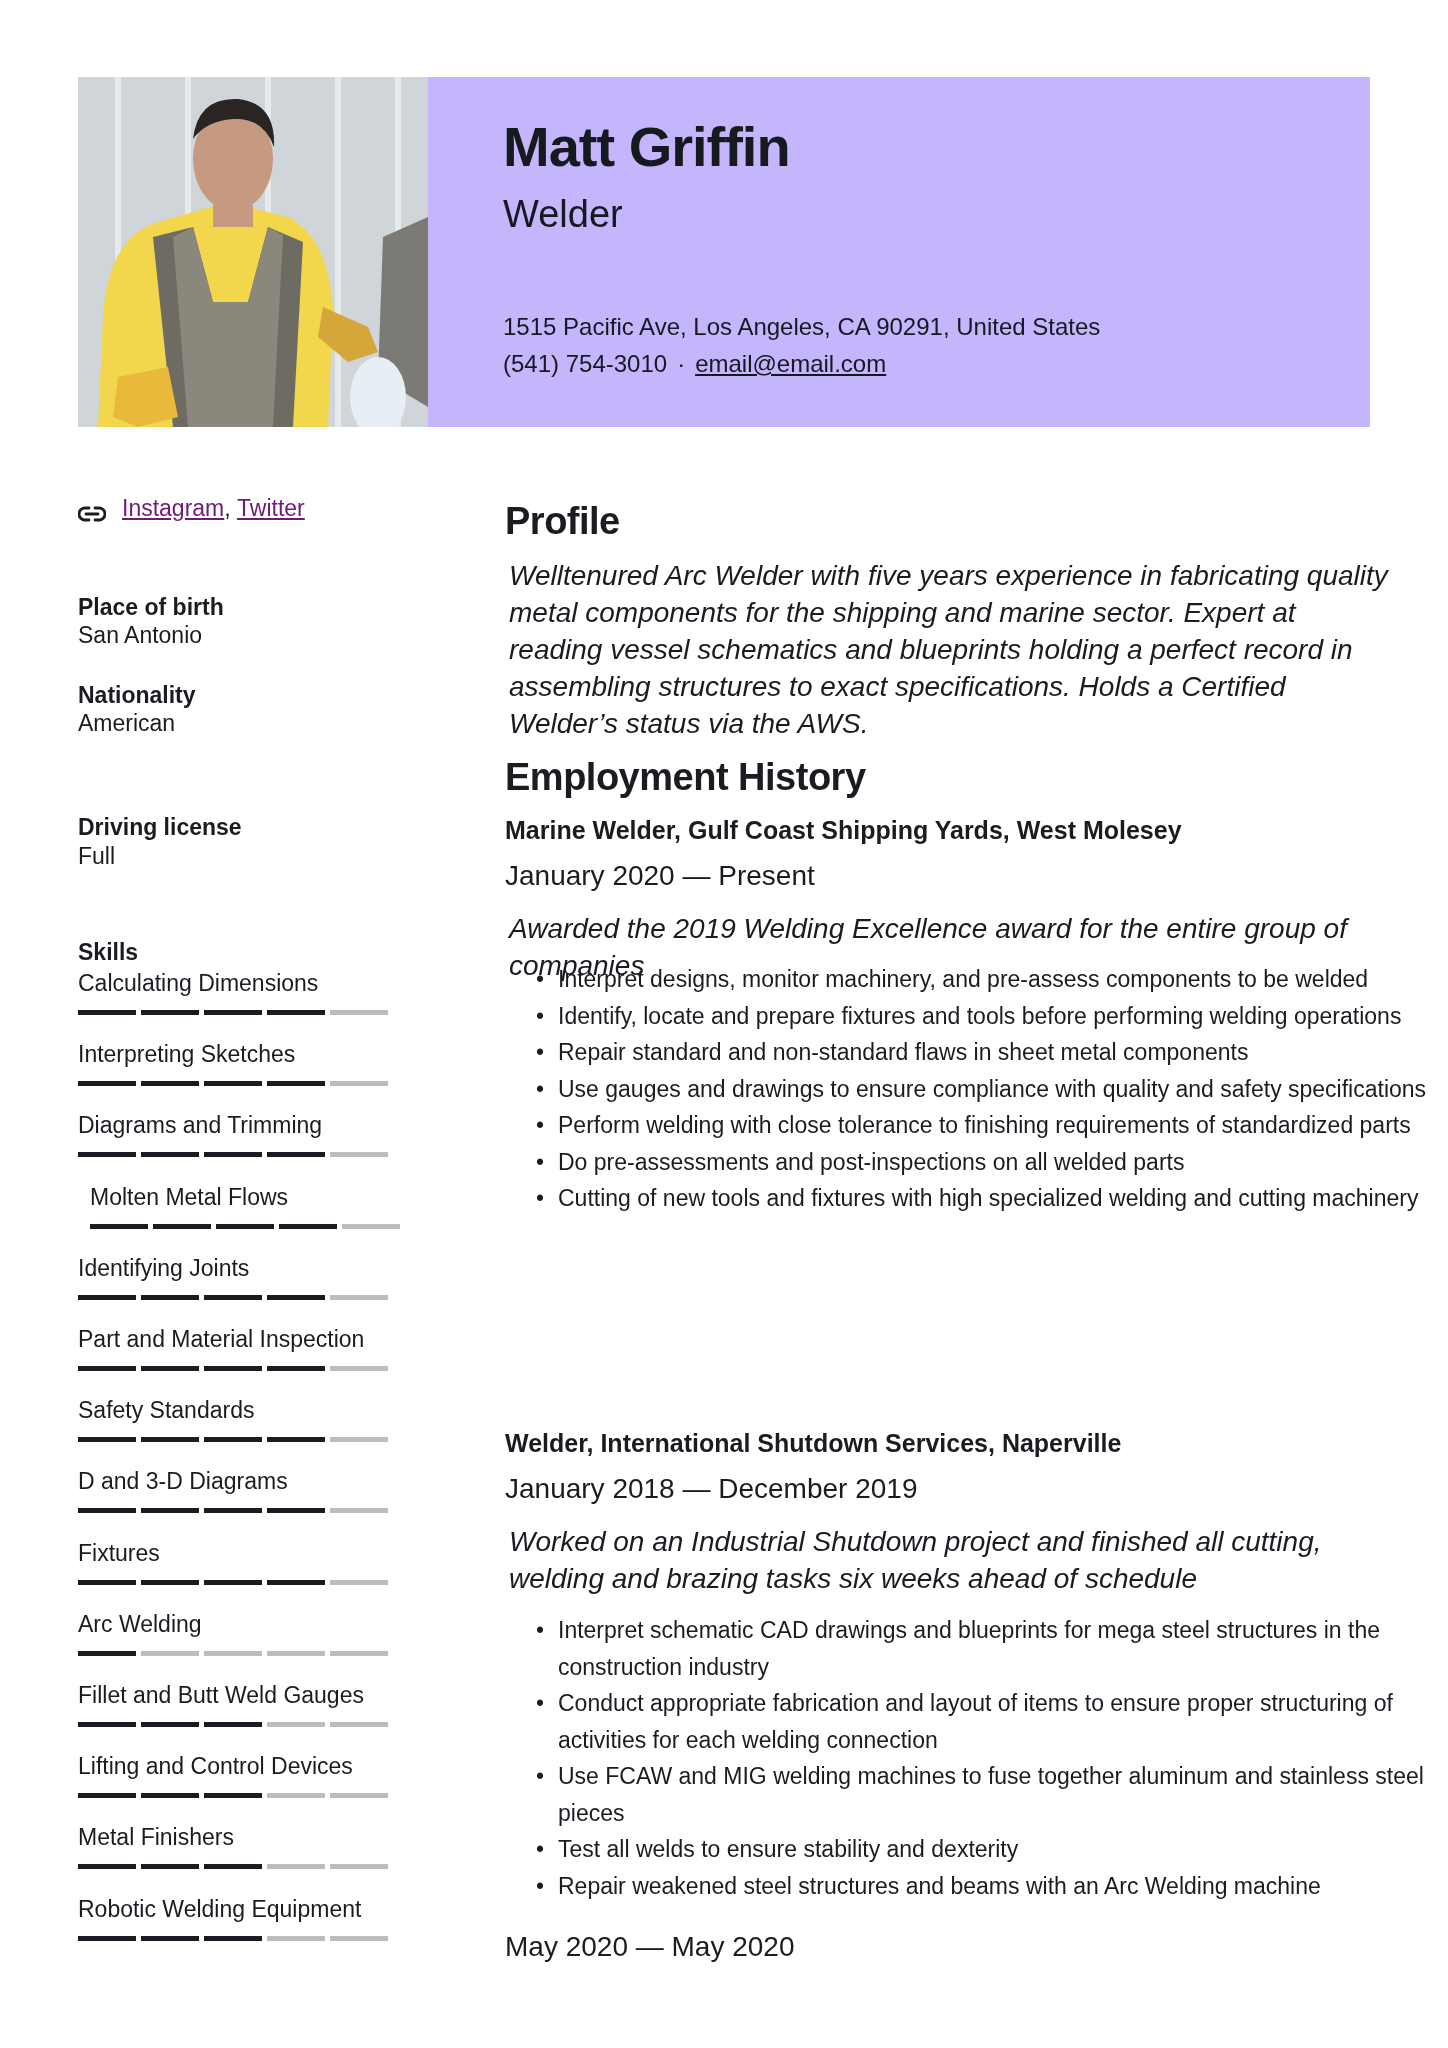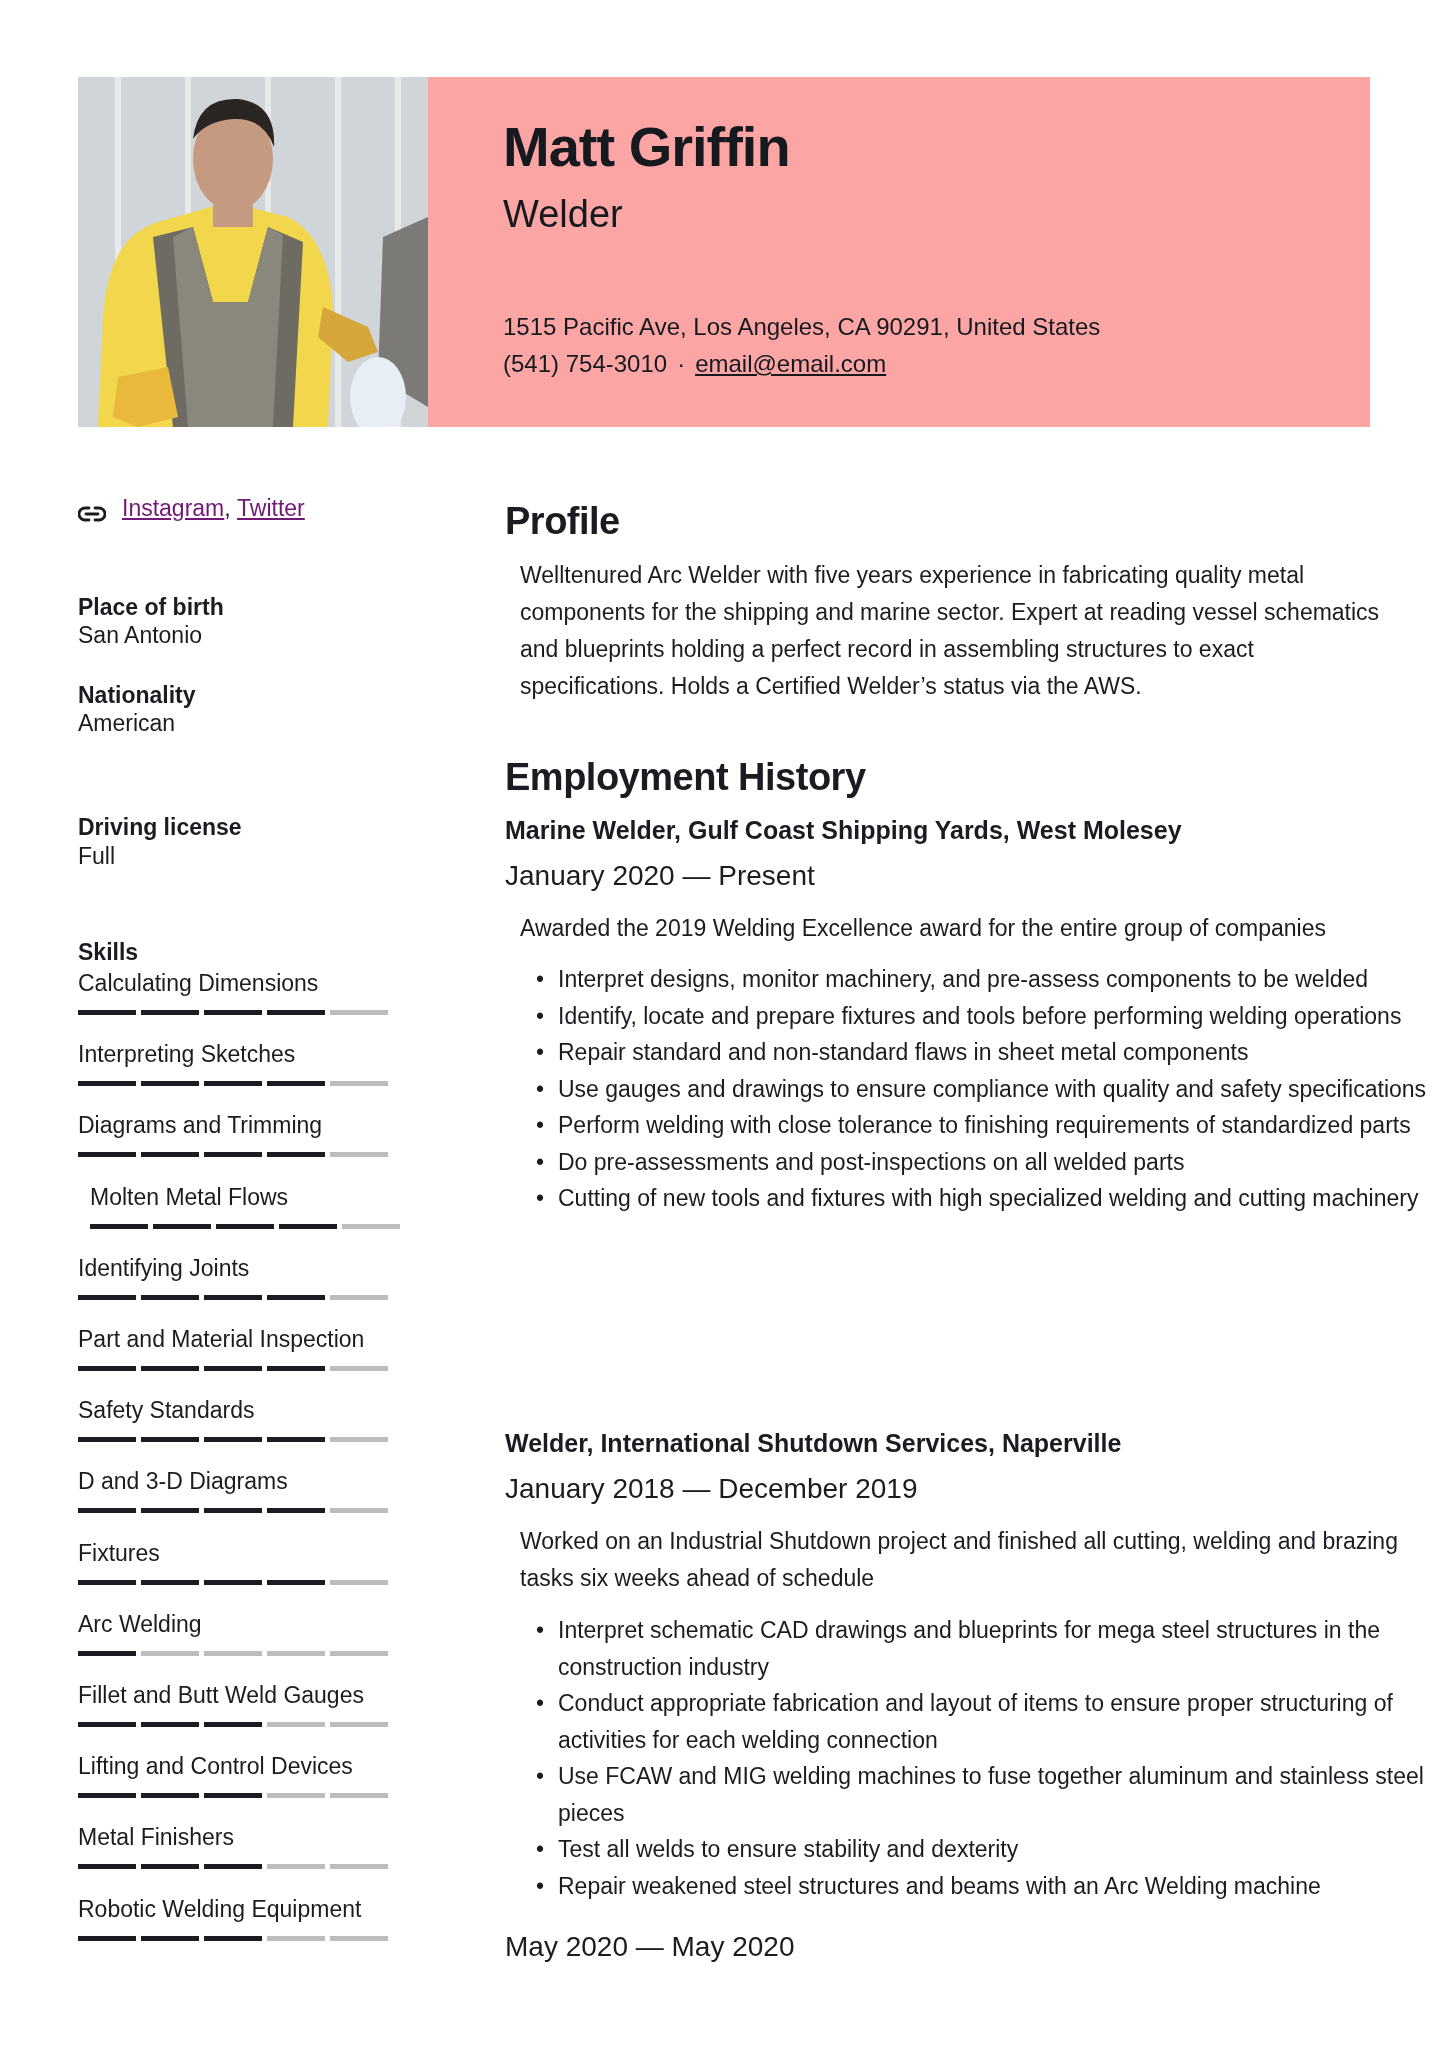--- a/index.html
+++ b/index.html
@@ -1,18 +1,18 @@
 <!DOCTYPE html>
 <html><head>
 <meta charset="utf-8">
 <style>
   html, body { margin: 0; padding: 0; background: #ffffff; }
   body { width: 1448px; height: 2048px; position: relative; overflow: hidden;
          font-family: "Liberation Sans", "DejaVu Sans", sans-serif; color: #1a1c22; }
-  .header { position: absolute; left: 78px; top: 77px; width: 1292px; height: 350px; background: #fca5a5; }
+  .header { position: absolute; left: 78px; top: 77px; width: 1292px; height: 350px; background: #c4b5fd; }
   .photo { position: absolute; left: 0; top: 0; width: 350px; height: 350px; overflow: hidden;
            background: linear-gradient(90deg, #b9c0c4 0%, #dfe3e5 20%, #c7ccd0 40%, #e6e9ea 60%, #cfd4d7 80%, #aeb4b8 100%); }
   .photo svg { display: block; }
   .name { position: absolute; left: 425px; top: 42px; font-size: 56px; font-weight: bold; letter-spacing: -1px; color: #161a1f; line-height: 1; }
   .role { position: absolute; left: 425px; top: 118px; font-size: 38px; color: #161a1f; line-height: 1; }
   .addr { position: absolute; left: 425px; top: 236px; font-size: 24px; color: #161a1f; line-height: 1.2; }
   .contact { position: absolute; left: 425px; top: 273px; font-size: 24px; color: #161a1f; line-height: 1.2; }
   .contact .sep { margin: 0 10px; }
   .contact a { color: #161a1f; text-decoration: underline; }
 
@@ -23,21 +23,21 @@
   .s-label { position: absolute; left: 0; font-size: 23px; font-weight: bold; margin-top: 16px; }
   .s-value { position: absolute; left: 0; font-size: 23px; }
   .skill { position: absolute; left: 0; width: 320px; height: 60px; }
   .skill .lbl { font-size: 23px; line-height: 30px; white-space: nowrap; }
   .skill .bars { display: flex; gap: 5px; margin-top: 12px; }
   .skill .bar { width: 58px; height: 5px; background: #bdbdbd; }
   .skill .bar.on { background: #1a1c22; }
 
   .main { position: absolute; left: 505px; top: 0; width: 880px; }
   .h2 { position: absolute; left: 0; font-size: 38px; font-weight: bold; letter-spacing: -0.5px; white-space: nowrap; }
-  .p-italic { position: absolute; left: 15px; width: 880px; font-size: 23px; line-height: 37px; }
+  .p-italic { position: absolute; left: 4px; width: 880px; font-size: 28px; font-style: italic; line-height: 37px; }
   .job-title { position: absolute; left: 0; font-size: 25px; font-weight: bold; white-space: nowrap; }
   .job-date { position: absolute; left: 0; font-size: 28px; white-space: nowrap; }
   ul.bul { position: absolute; left: 0; width: 880px; margin: 0; padding: 0 0 0 53px; list-style: none; font-size: 23px; line-height: 36.5px; }
   ul.bul li { position: relative; }
   ul.bul li::before { content: "\2022"; position: absolute; left: -22px; top: 0; }
 </style>
 </head>
 <body>
 
 <div class="header">

